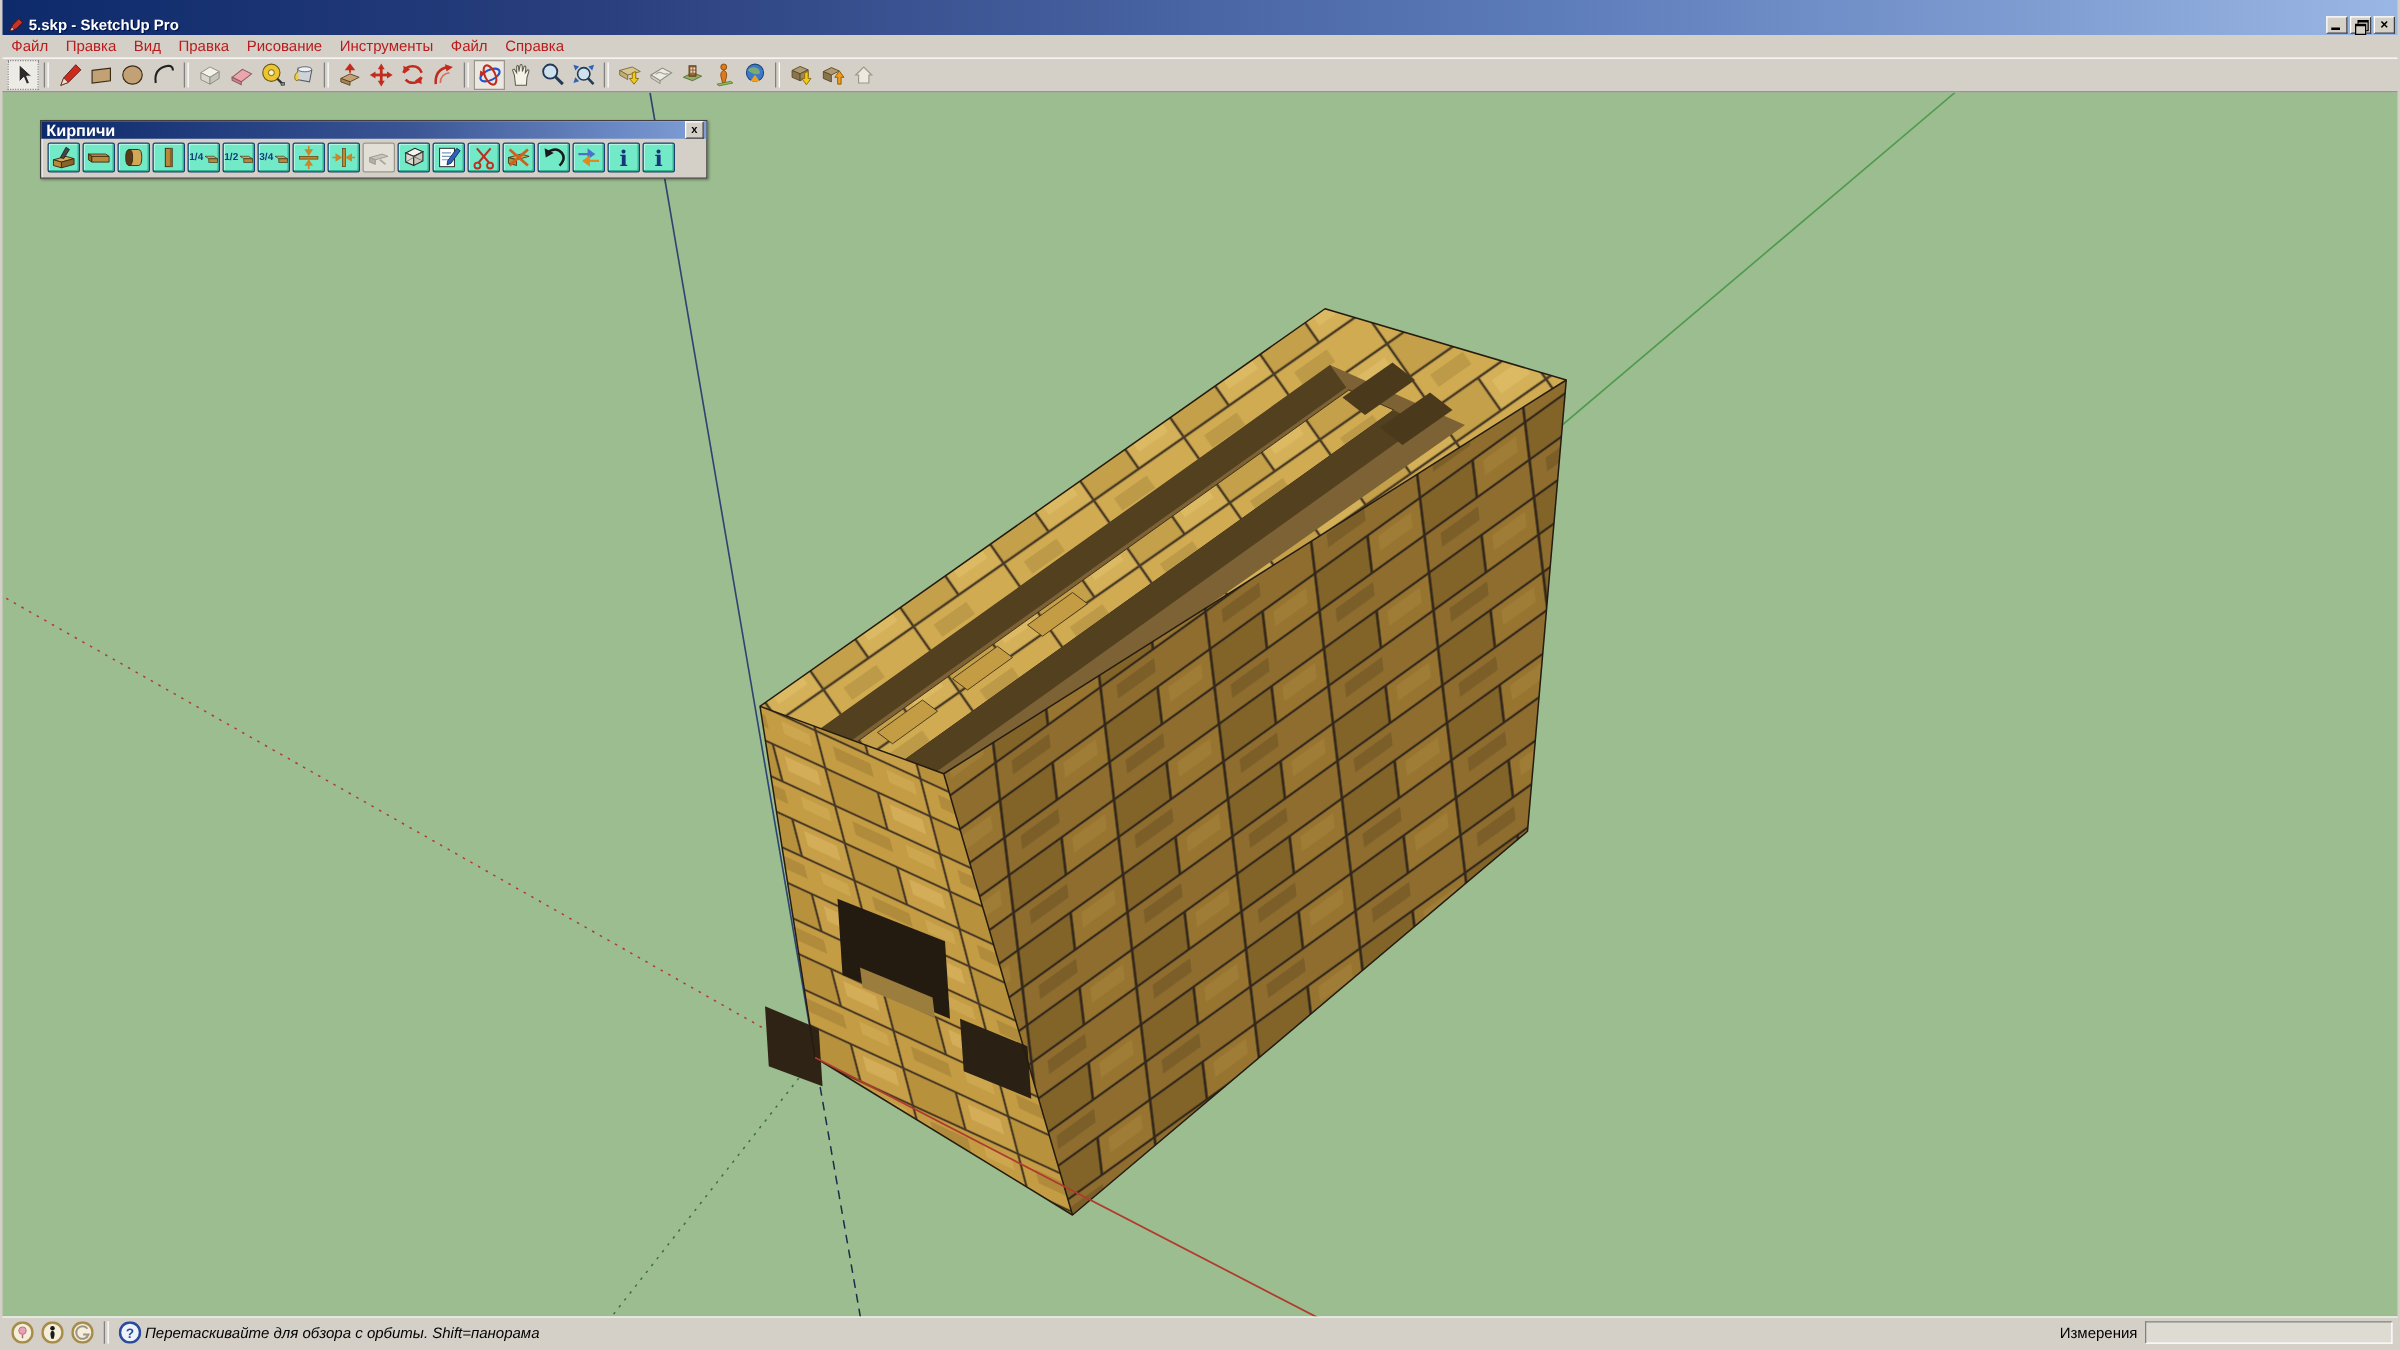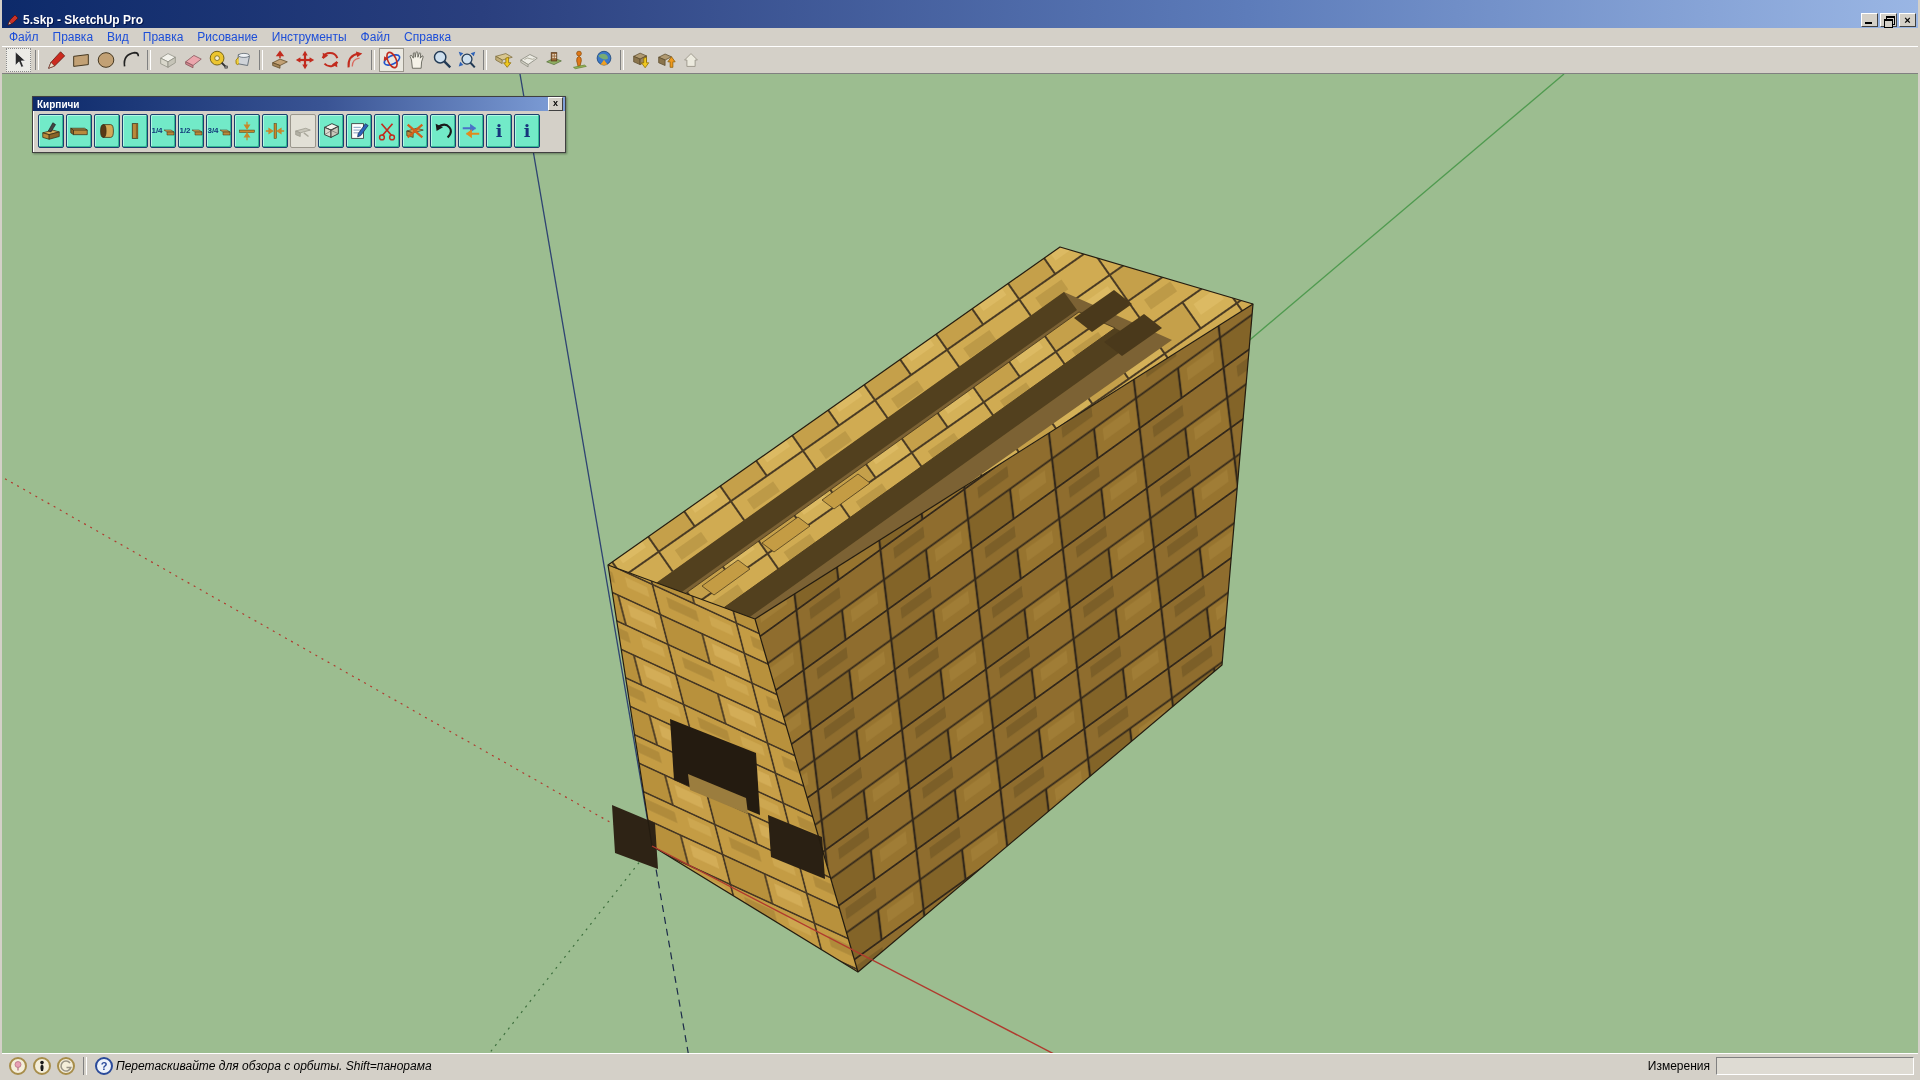--- a/index.html
+++ b/index.html
@@ -14,43 +14,43 @@
     text-shadow:1px 1px 0 #00124a;white-space:nowrap;}
   .winbtns{margin-left:auto;display:flex;gap:2px;}
   .wbtn{width:17px;height:14px;background:#d4d0c8;border:1px solid;border-color:#fff #404040 #404040 #fff;
     font-size:9px;line-height:11px;text-align:center;color:#000;position:relative;box-sizing:border-box;}
   .wbtn .mini{position:absolute;left:3px;right:5px;bottom:2px;border-bottom:2px solid #000;}
   .wbtn .rest1{position:absolute;left:5px;top:2px;width:7px;height:6px;border:1px solid #000;border-top-width:2px;background:#d4d0c8;}
   .wbtn .rest2{position:absolute;left:3px;top:5px;width:7px;height:6px;border:1px solid #000;border-top-width:2px;background:#d4d0c8;}
   .wbtn.close{font-size:11px;font-weight:bold;line-height:12px;}
   
   .menubar{height:17px;flex:0 0 17px;background:#d4d0c8;display:flex;align-items:center;
-    font-size:12px;color:#1d4ed8;border-bottom:1px solid #d4d0c8;}
+    font-size:12px;color:#b91c1c;border-bottom:1px solid #d4d0c8;}
   .menu-item{padding:1px 7px;white-space:nowrap;}
   
   .toolbar{height:26px;flex:0 0 26px;background:#d4d0c8;display:flex;align-items:center;
     border-top:1px solid #fff;border-bottom:1px solid #808080;padding-left:4px;}
   .tb{width:25px;height:24px;display:flex;align-items:center;justify-content:center;flex:0 0 25px;}
   .tb svg{width:22px;height:22px;}
   .tb.pressed{background:#ecebe6;border:1px dotted #8a8a8a;box-sizing:border-box;}
   .tb.active{background:#eae8e0;border:1px solid #9a968c;box-sizing:border-box;}
   .tsep{width:2px;height:20px;border-left:1px solid #808080;border-right:1px solid #fff;margin:0 4px;flex:0 0 2px;}
   
   .viewport{position:relative;flex:1 1 auto;background:#9cbd90;overflow:hidden;}
   .viewport svg.scene{position:absolute;inset:0;}
   
   .float-tb{position:absolute;left:30px;top:22px;width:532px;background:#d4d0c8;
     border:1px solid #404040;box-shadow:inset 1px 1px 0 #fff, 1px 1px 2px rgba(0,0,0,.35);}
   .float-title{height:14px;display:flex;align-items:center;padding:0 2px 0 4px;
     background:linear-gradient(90deg,#0d2a6a,#3a5494 55%,#7f9fd8);}
-  .float-title .ft-text{color:#fff;font-size:10px;font-weight:bold;line-height:13px;}
+  .float-title .ft-text{color:#fff;font-size:13px;font-weight:bold;line-height:13px;}
   .float-close{margin-left:auto;width:13px;height:12px;background:#d4d0c8;border:1px solid;
     border-color:#fff #404040 #404040 #fff;font-size:9px;font-weight:bold;line-height:10px;text-align:center;}
   .float-body{display:flex;align-items:center;padding:3px 2px 4px 5px;}
-  .bbtn{width:26px;height:34px;flex:0 0 26px;margin-right:2px;background:#72eac8;
+  .bbtn{width:26px;height:24px;flex:0 0 26px;margin-right:2px;background:#72eac8;
     border:1px solid #1c3f6e;border-radius:2px;display:flex;align-items:center;justify-content:center;
     box-shadow:inset -1px -1px 0 #35b894, inset 1px 1px 0 #b2f7e2;box-sizing:border-box;}
   .bbtn svg{width:22px;height:22px;}
   .bbtn.disabled{background:#e2e0d6;border-color:#9a968c;box-shadow:none;}
   .bbtn .frac{font-size:8px;font-weight:bold;color:#123a7a;line-height:8px;}
   
   .statusbar{height:24px;flex:0 0 24px;background:#d4d0c8;border-top:1px solid #fff;
     display:flex;align-items:center;padding:0 4px;font-size:12px;color:#000;}
   .sicon{width:18px;height:18px;margin:0 3px;flex:0 0 18px;}
   .ssep{width:2px;height:18px;border-left:1px solid #808080;border-right:1px solid #fff;margin:0 5px;}

